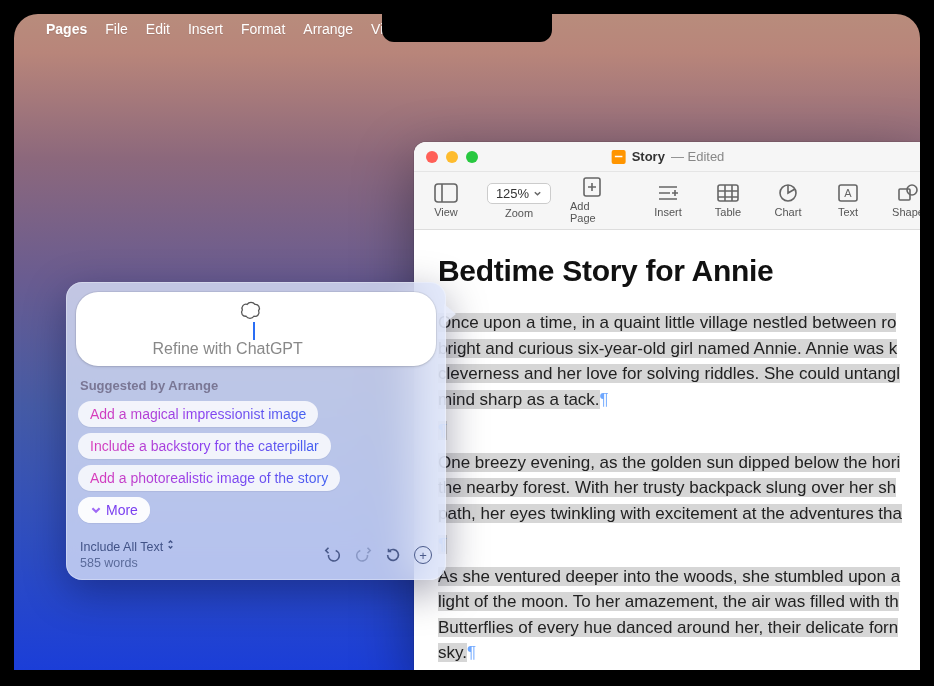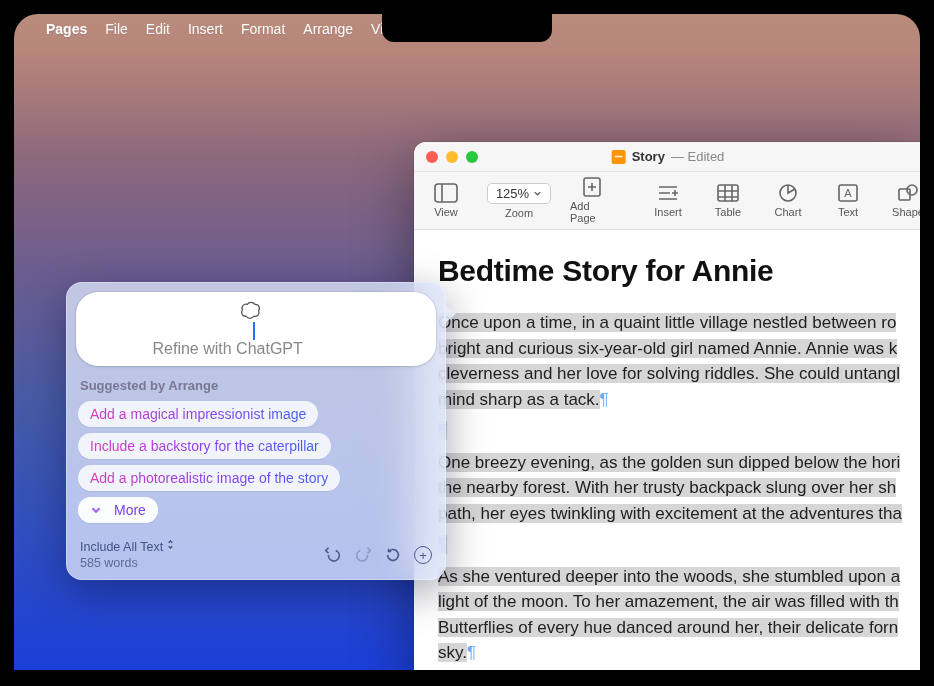--- a/index.html
+++ b/index.html
@@ -212,21 +212,21 @@
   }
   .chip::before {
     content:"";
     position:absolute; inset:0;
     background: rgba(255,255,255,0.82);
     border-radius: 14px;
     z-index:-1;
     box-shadow: 0 1px 1px rgba(0,0,0,0.06);
   }
   .chip.more {
-    display:inline-flex; gap:12px; align-items:center;
+    display:inline-flex; gap:4px; align-items:center;
     color: #7a3ff0;
     -webkit-background-clip: unset;
     background-image:none;
   }
   .chip.more .chev {
     color: #a06af5;
   }
   .panel-footer {
     display:flex; align-items:center; justify-content:space-between;
     margin-top: 14px;

